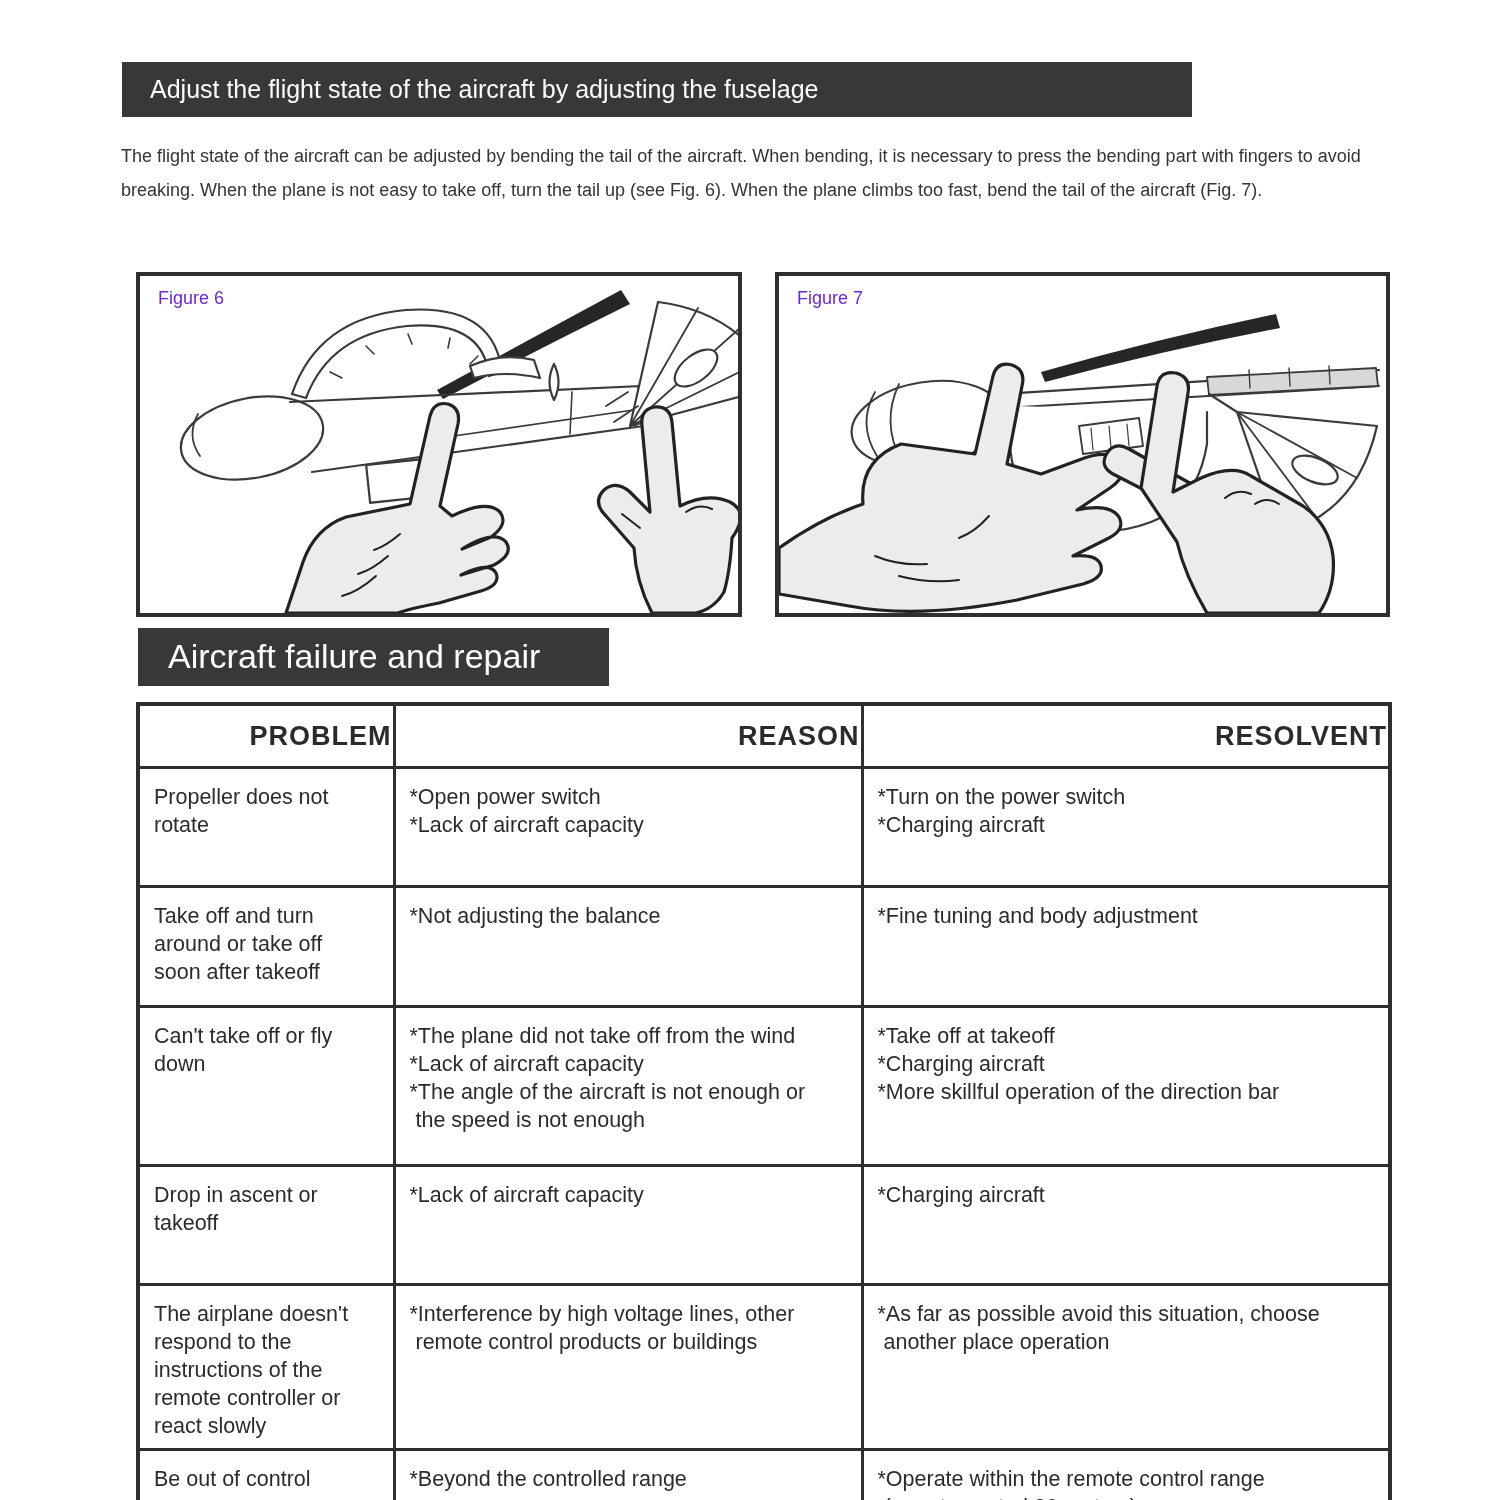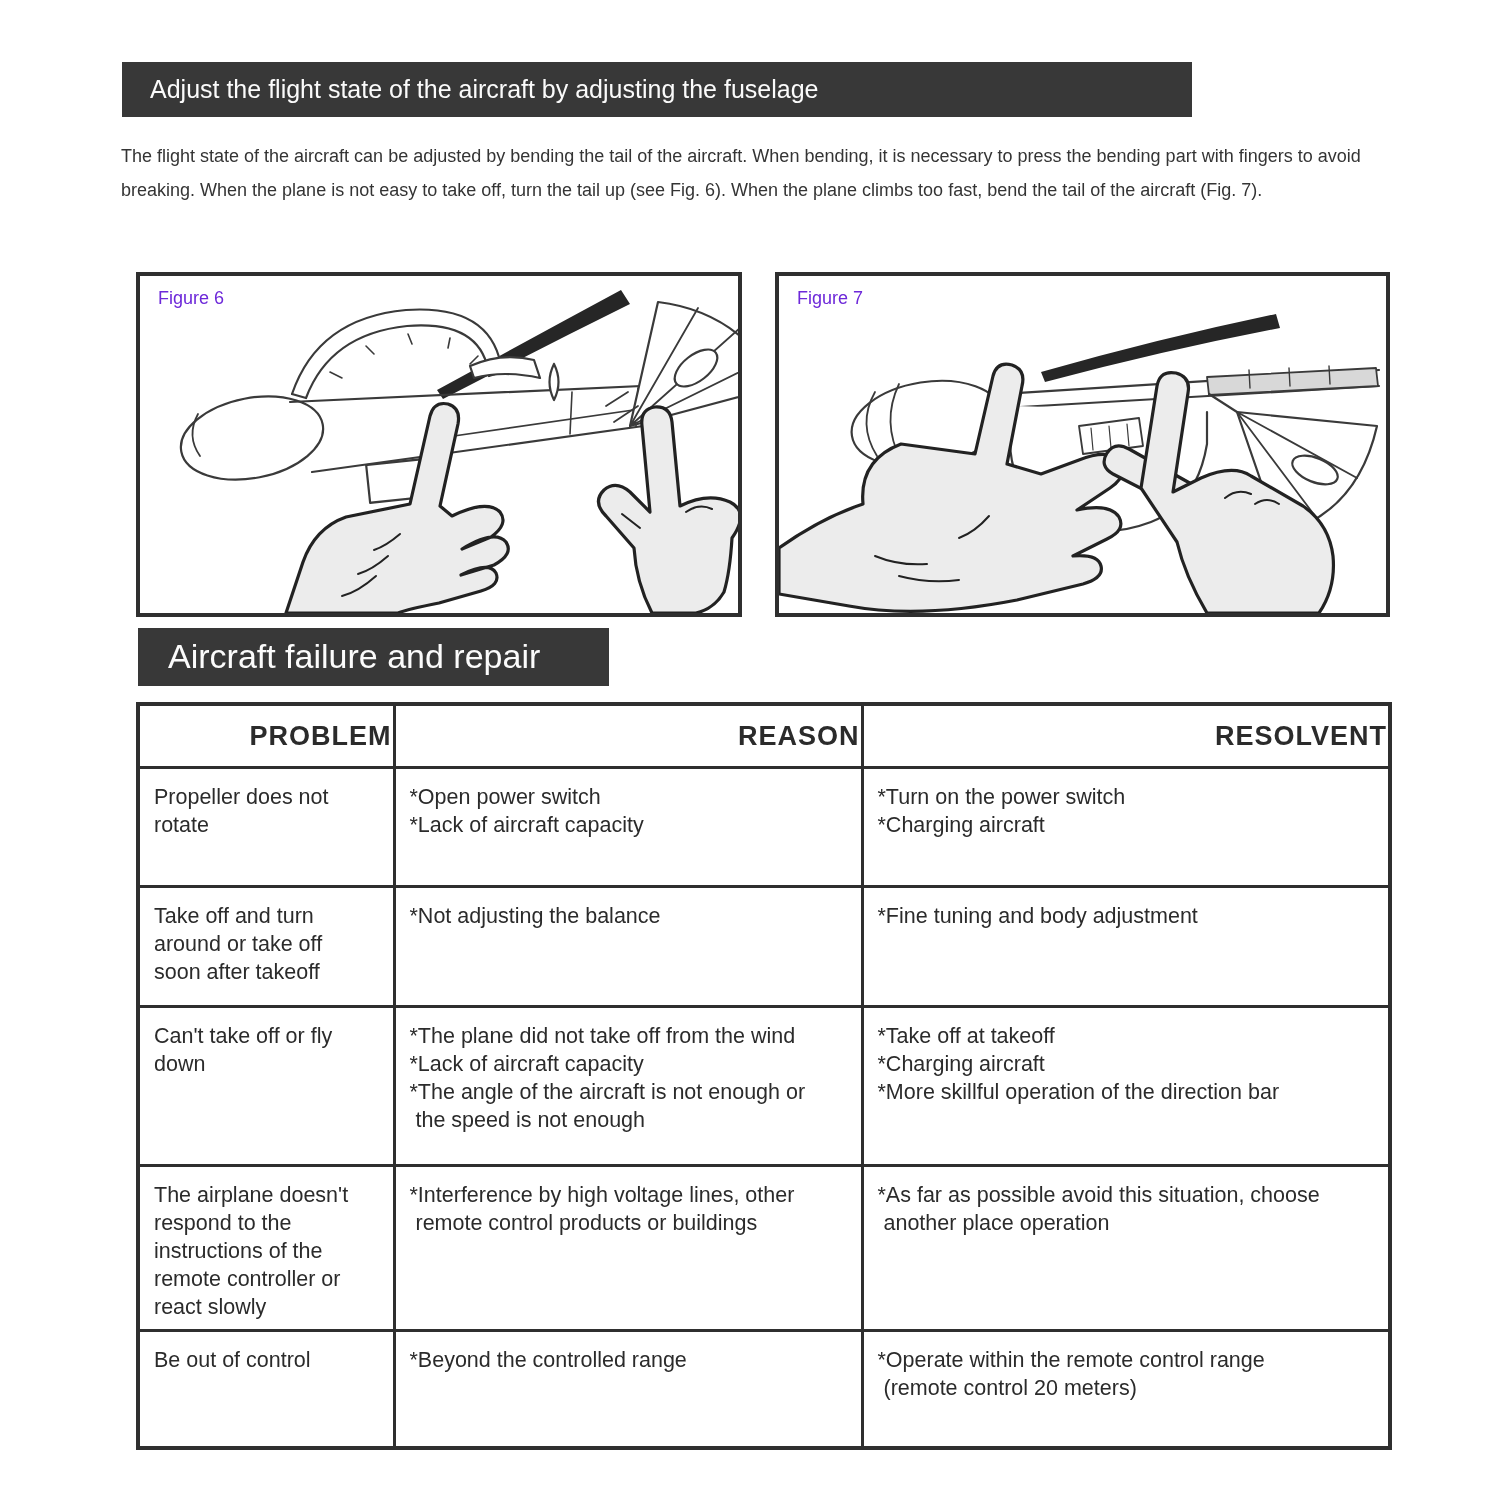--- a/index.html
+++ b/index.html
@@ -145,20 +145,26 @@
     <td>Can't take off or fly
 down</td>
     <td>*The plane did not take off from the wind
 *Lack of aircraft capacity
 *The angle of the aircraft is not enough or
  the speed is not enough</td>
     <td>*Take off at takeoff
 *Charging aircraft
 *More skillful operation of the direction bar</td>
   </tr>
+  <tr class="r4">
+    <td>Drop in ascent or
+takeoff</td>
+    <td>*Lack of aircraft capacity</td>
+    <td>*Charging aircraft</td>
+  </tr>
   <tr class="r5">
     <td>The airplane doesn't
 respond to the
 instructions of the
 remote controller or
 react slowly</td>
     <td>*Interference by high voltage lines, other
  remote control products or buildings</td>
     <td>*As far as possible avoid this situation, choose
  another place operation</td>

